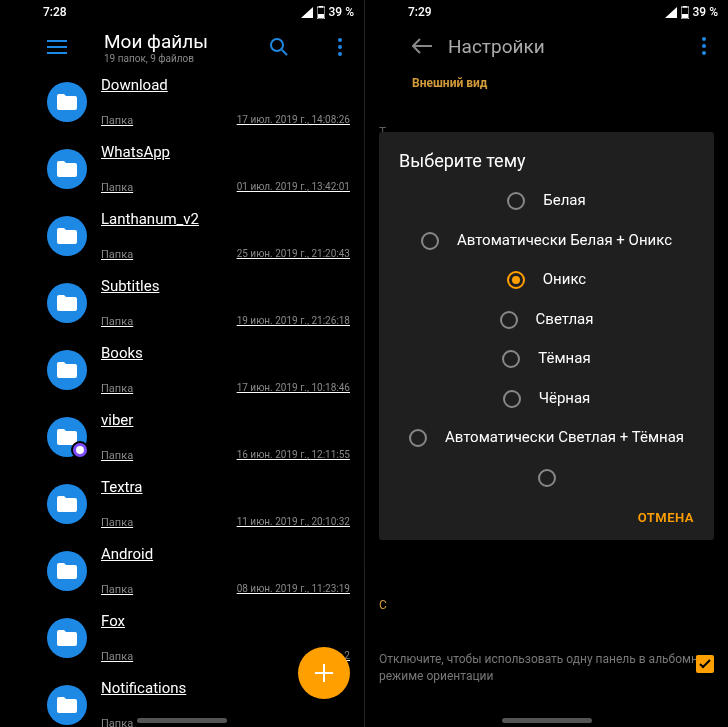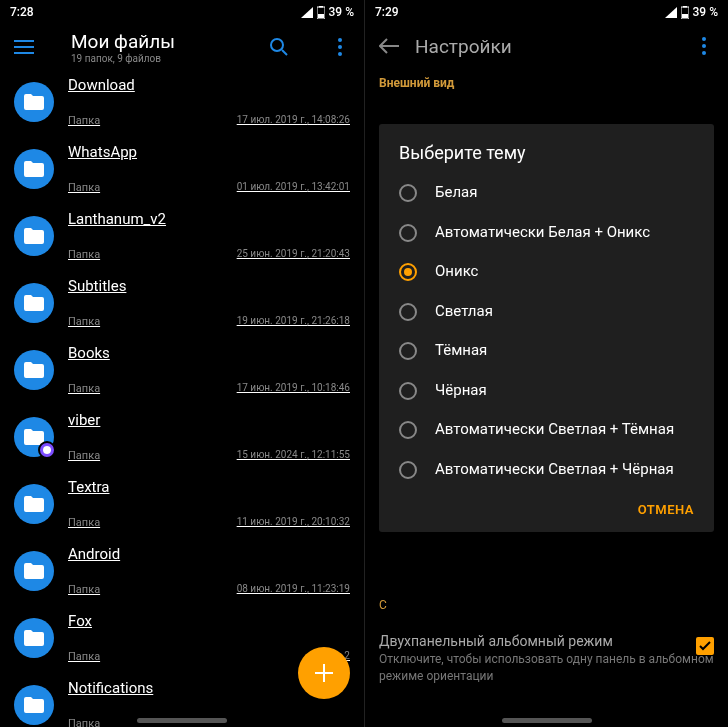--- a/index.html
+++ b/index.html
@@ -1,17 +1,17 @@
 <!DOCTYPE html>
 <html><head>
 <meta charset="utf-8">
 <style>
   * { margin: 0; padding: 0; box-sizing: border-box; font-family: Roboto, Arial, sans-serif; }
   body { background: #000; display: flex; width: 728px; height: 727px; overflow: hidden; }
-  .phone { width: 364px; height: 727px; background: #000; position: relative; color: #fff; display: flex; flex-direction: column; }
+  .phone { width: 364px; height: 727px; background: #000; position: relative; color: #fff; display: flex; flex-direction: column; padding-left: 33px; }
   .phone + .phone { border-left: 1px solid #222; }
 
   
   .status { display: flex; justify-content: space-between; align-items: center; padding: 4px 10px 2px; font-size: 12px; font-weight: 500; height: 22px; }
   .status .right { display: flex; gap: 4px; align-items: center; }
   .status svg { display: block; }
   .status .pct { font-size: 12px; }
 
   
   .appbar { display: flex; align-items: center; padding: 8px 10px 4px; gap: 33px; }
@@ -44,23 +44,23 @@
   .navpill { position: absolute; bottom: 4px; left: 50%; transform: translateX(-50%); width: 90px; height: 5px; border-radius: 3px; background: #555; }
 
   
   .appbar2 { display: flex; align-items: center; gap: 12px; padding: 10px 10px 8px; }
   .appbar2 h1 { font-size: 19px; font-weight: 400; color: #aaa; flex: 1; }
   .back { color: #888; }
 
   .section-label { color: #d29a3a; font-size: 12px; padding: 8px 14px 0; font-weight: bold; }
 
   
-  .dialog { position: absolute; top: 124px; left: 14px; right: 14px; background: #1f1f1f; border-radius: 3px; box-shadow: 0 8px 24px rgba(0,0,0,0.8); padding: 18px 0 10px; z-index: 10; }
+  .dialog { position: absolute; top: 132px; left: 14px; right: 14px; background: #1f1f1f; border-radius: 3px; box-shadow: 0 8px 24px rgba(0,0,0,0.8); padding: 18px 0 10px; z-index: 10; }
   .dialog h2 { font-size: 18px; font-weight: 400; padding: 0 20px 10px; }
-  .opt { display: flex; align-items: flex-start; gap: 18px; padding: 10px 20px; cursor: pointer; }
+  .opt { display: flex; align-items: flex-start; gap: 18px; padding: 10px 20px; cursor: pointer; justify-content: center; }
   .radio { width: 18px; height: 18px; border: 2px solid #888; border-radius: 50%; flex-shrink: 0; margin-top: 1px; position: relative; }
   .radio.sel { border-color: #ffa000; }
   .radio.sel::after { content: ''; position: absolute; top: 3px; left: 3px; width: 8px; height: 8px; border-radius: 50%; background: #ffa000; }
   .opt-label { font-size: 15px; line-height: 1.3; }
   .dlg-actions { text-align: right; padding: 10px 20px 4px; }
   .dlg-btn { color: #ffa000; font-size: 13px; font-weight: 600; letter-spacing: 0.5px; cursor: pointer; }
 
   .bgbelow { position: absolute; left: 0; right: 0; padding: 10px 14px; font-size: 12px; }
   .bgbelow .bt { font-size: 14px; color: #aaa; margin-bottom: 2px; }
   .bgbelow .bd { color: #777; line-height: 1.4; }
@@ -182,21 +182,21 @@
           <div class="badge">
             <svg width="10" height="10" viewBox="0 0 10 10">
               <path d="M2 2 Q5 0 8 2 Q10 5 8 8 Q5 10 2 8 Q0 5 2 2 Z" fill="#fff"></path>
             </svg>
           </div>
         </div>
         <div class="finfo">
           <div class="fname">viber</div>
           <div class="ftype">Папка</div>
         </div>
-        <div class="fdate">15 июн. 2024 г., 12:11:55</div>
+        <div class="fdate">16 июн. 2019 г., 12:11:55</div>
       </div>
       <div class="row">
         <div class="ficon">
           <svg width="20" height="16" viewBox="0 0 20 16">
             <path fill="#fff" d="M0 2 a2 2 0 0 1 2 -2 h5 l2 2 h9 a2 2 0 0 1 2 2 v10 a2 2 0 0 1 -2 2 H2 a2 2 0 0 1 -2 -2 Z"></path>
           </svg>
         </div>
         <div class="finfo">
           <div class="fname">Textra</div>
           <div class="ftype">Папка</div>
@@ -321,30 +321,28 @@
         <div class="opt">
           <div class="radio"></div>
           <div class="opt-label">Чёрная</div>
         </div>
         <div class="opt">
           <div class="radio"></div>
           <div class="opt-label">Автоматически Светлая + Тёмная</div>
         </div>
         <div class="opt">
           <div class="radio"></div>
-          <div class="opt-label">Автоматически Светлая + Чёрная</div>
         </div>
       </div>
     <div class="dlg-actions">
       <span class="dlg-btn">ОТМЕНА</span>
     </div>
   </div>
 
   <div class="bgbelow" style="bottom:32px;">
-    <div class="bt">Двухпанельный альбомный режим</div>
     <div class="bd">Отключите, чтобы использовать одну панель в альбомном режиме ориентации</div>
     <div class="checkbox">
       <svg width="12" height="10" viewBox="0 0 12 10">
           <path d="M1 5 L4 8 L11 1" fill="none" stroke="#000" stroke-width="2"></path>
         </svg>
     </div>
   </div>
 
   <div class="navpill"></div>
 </div>

